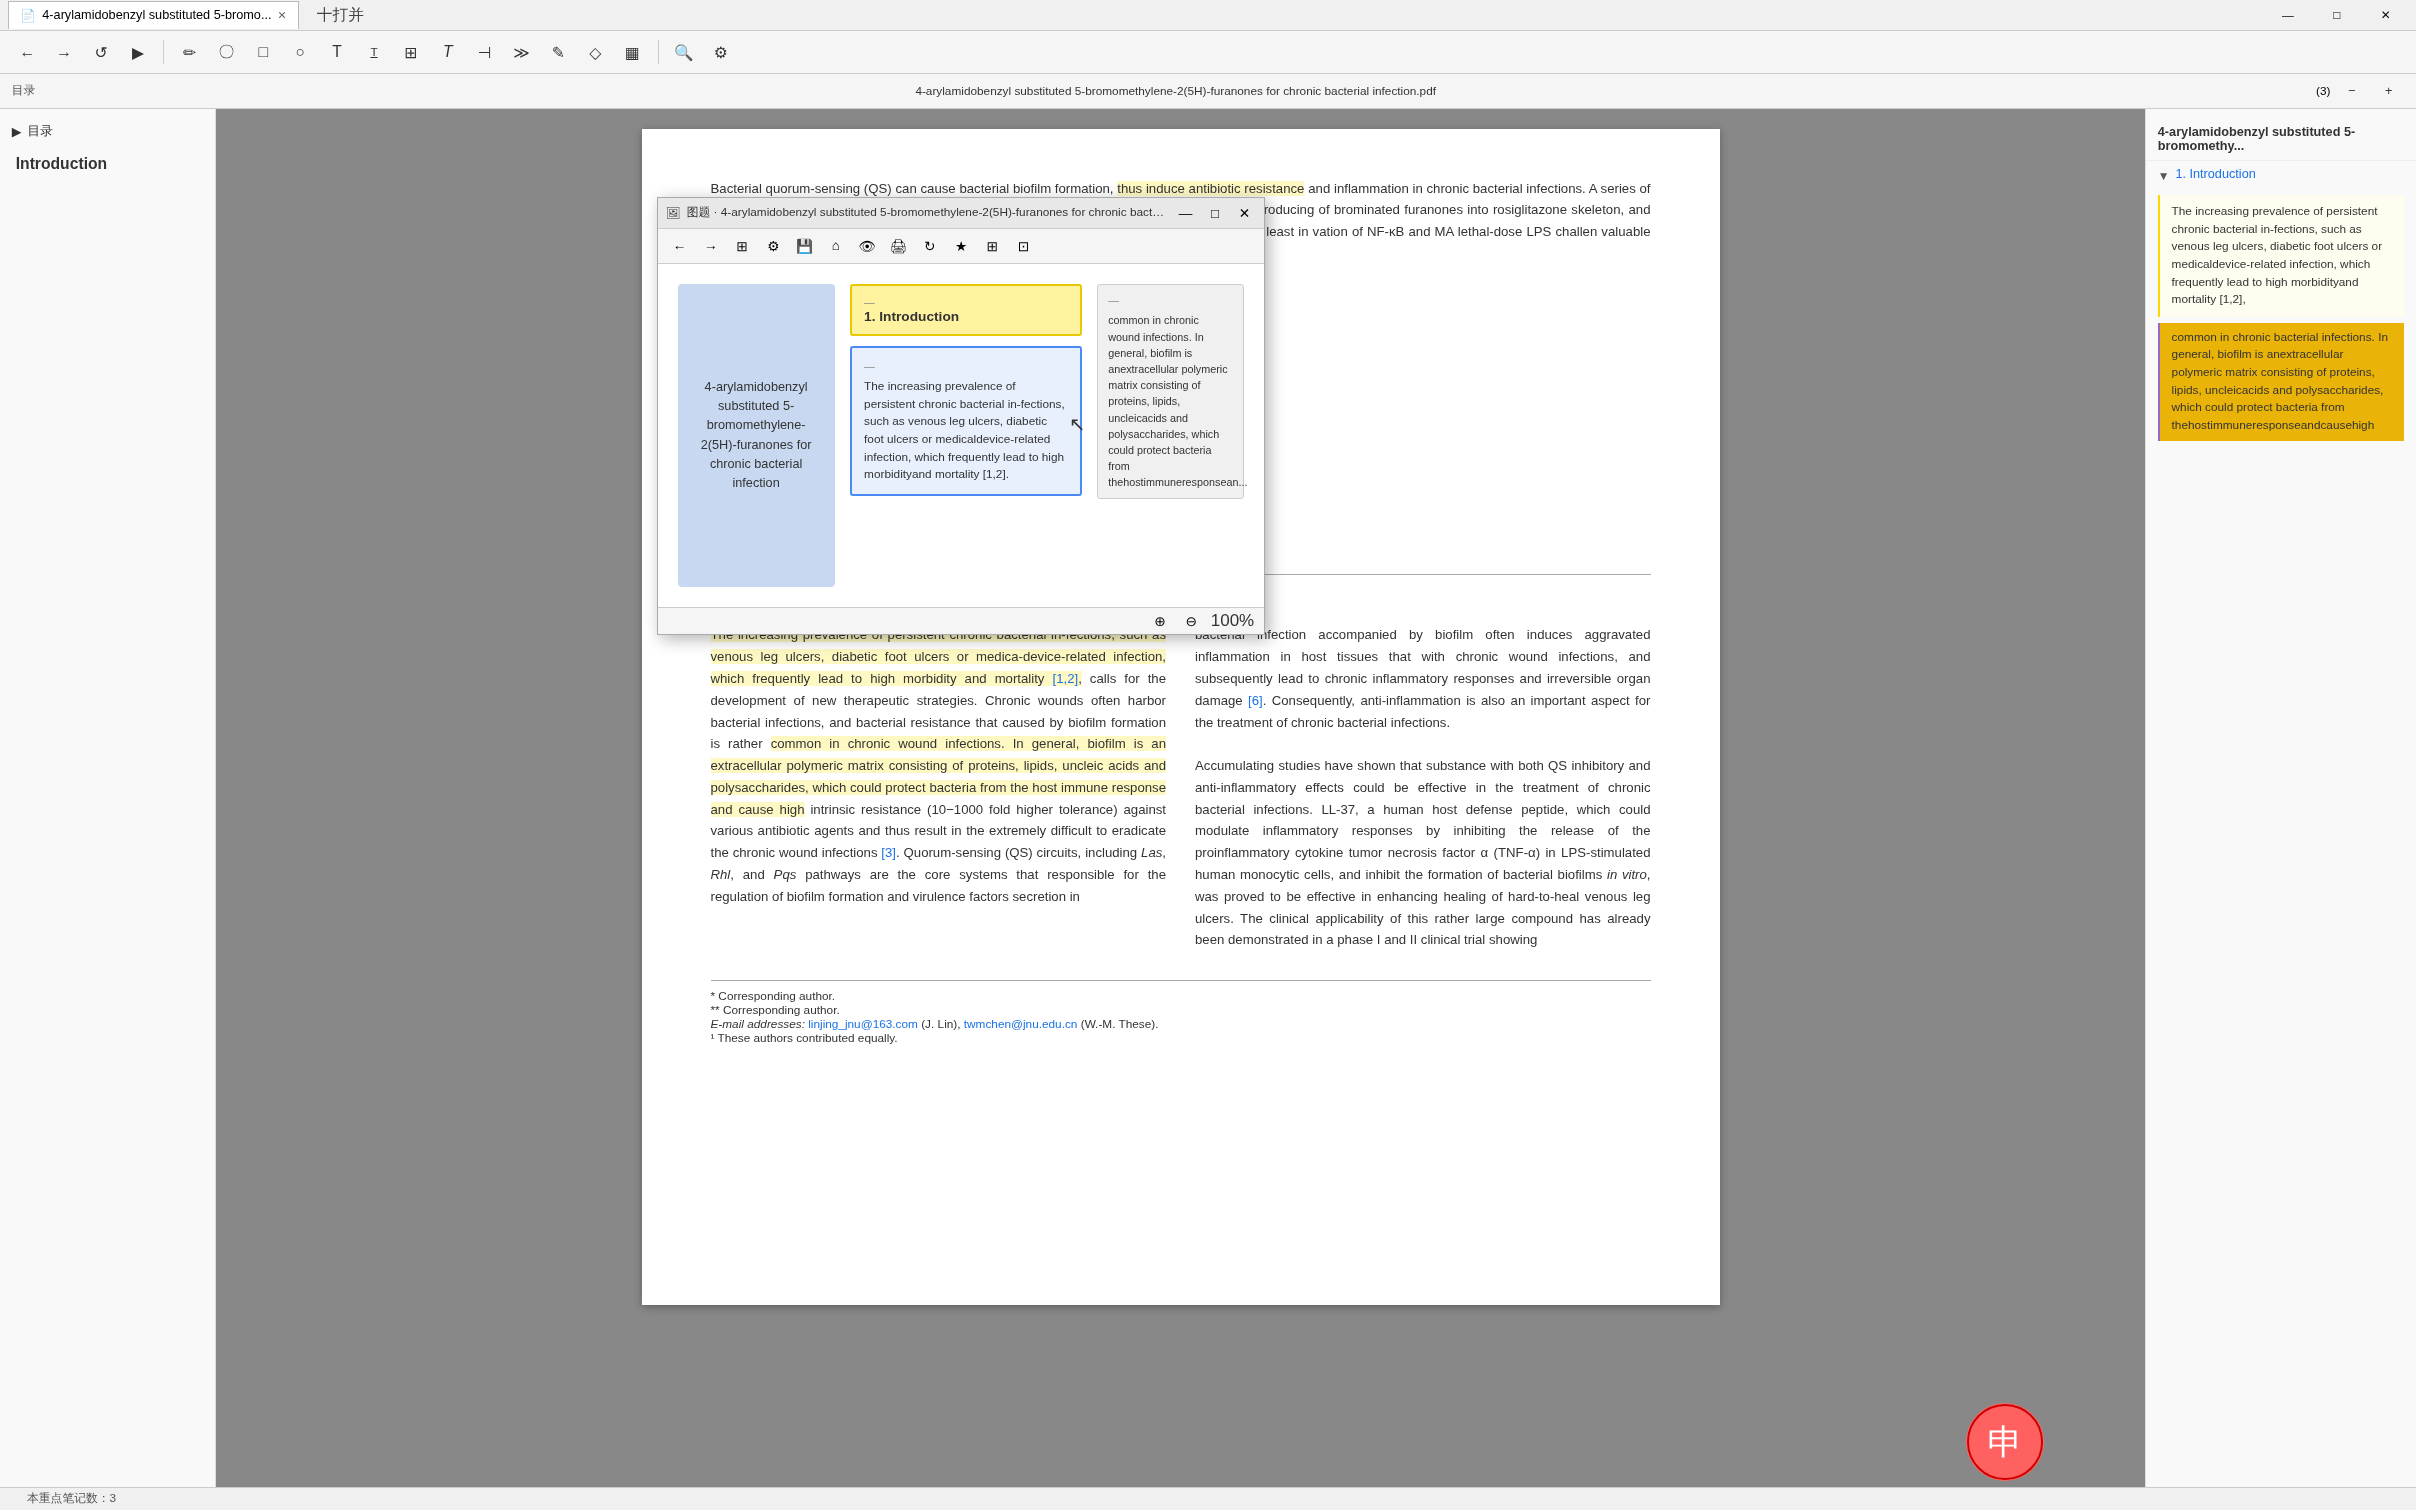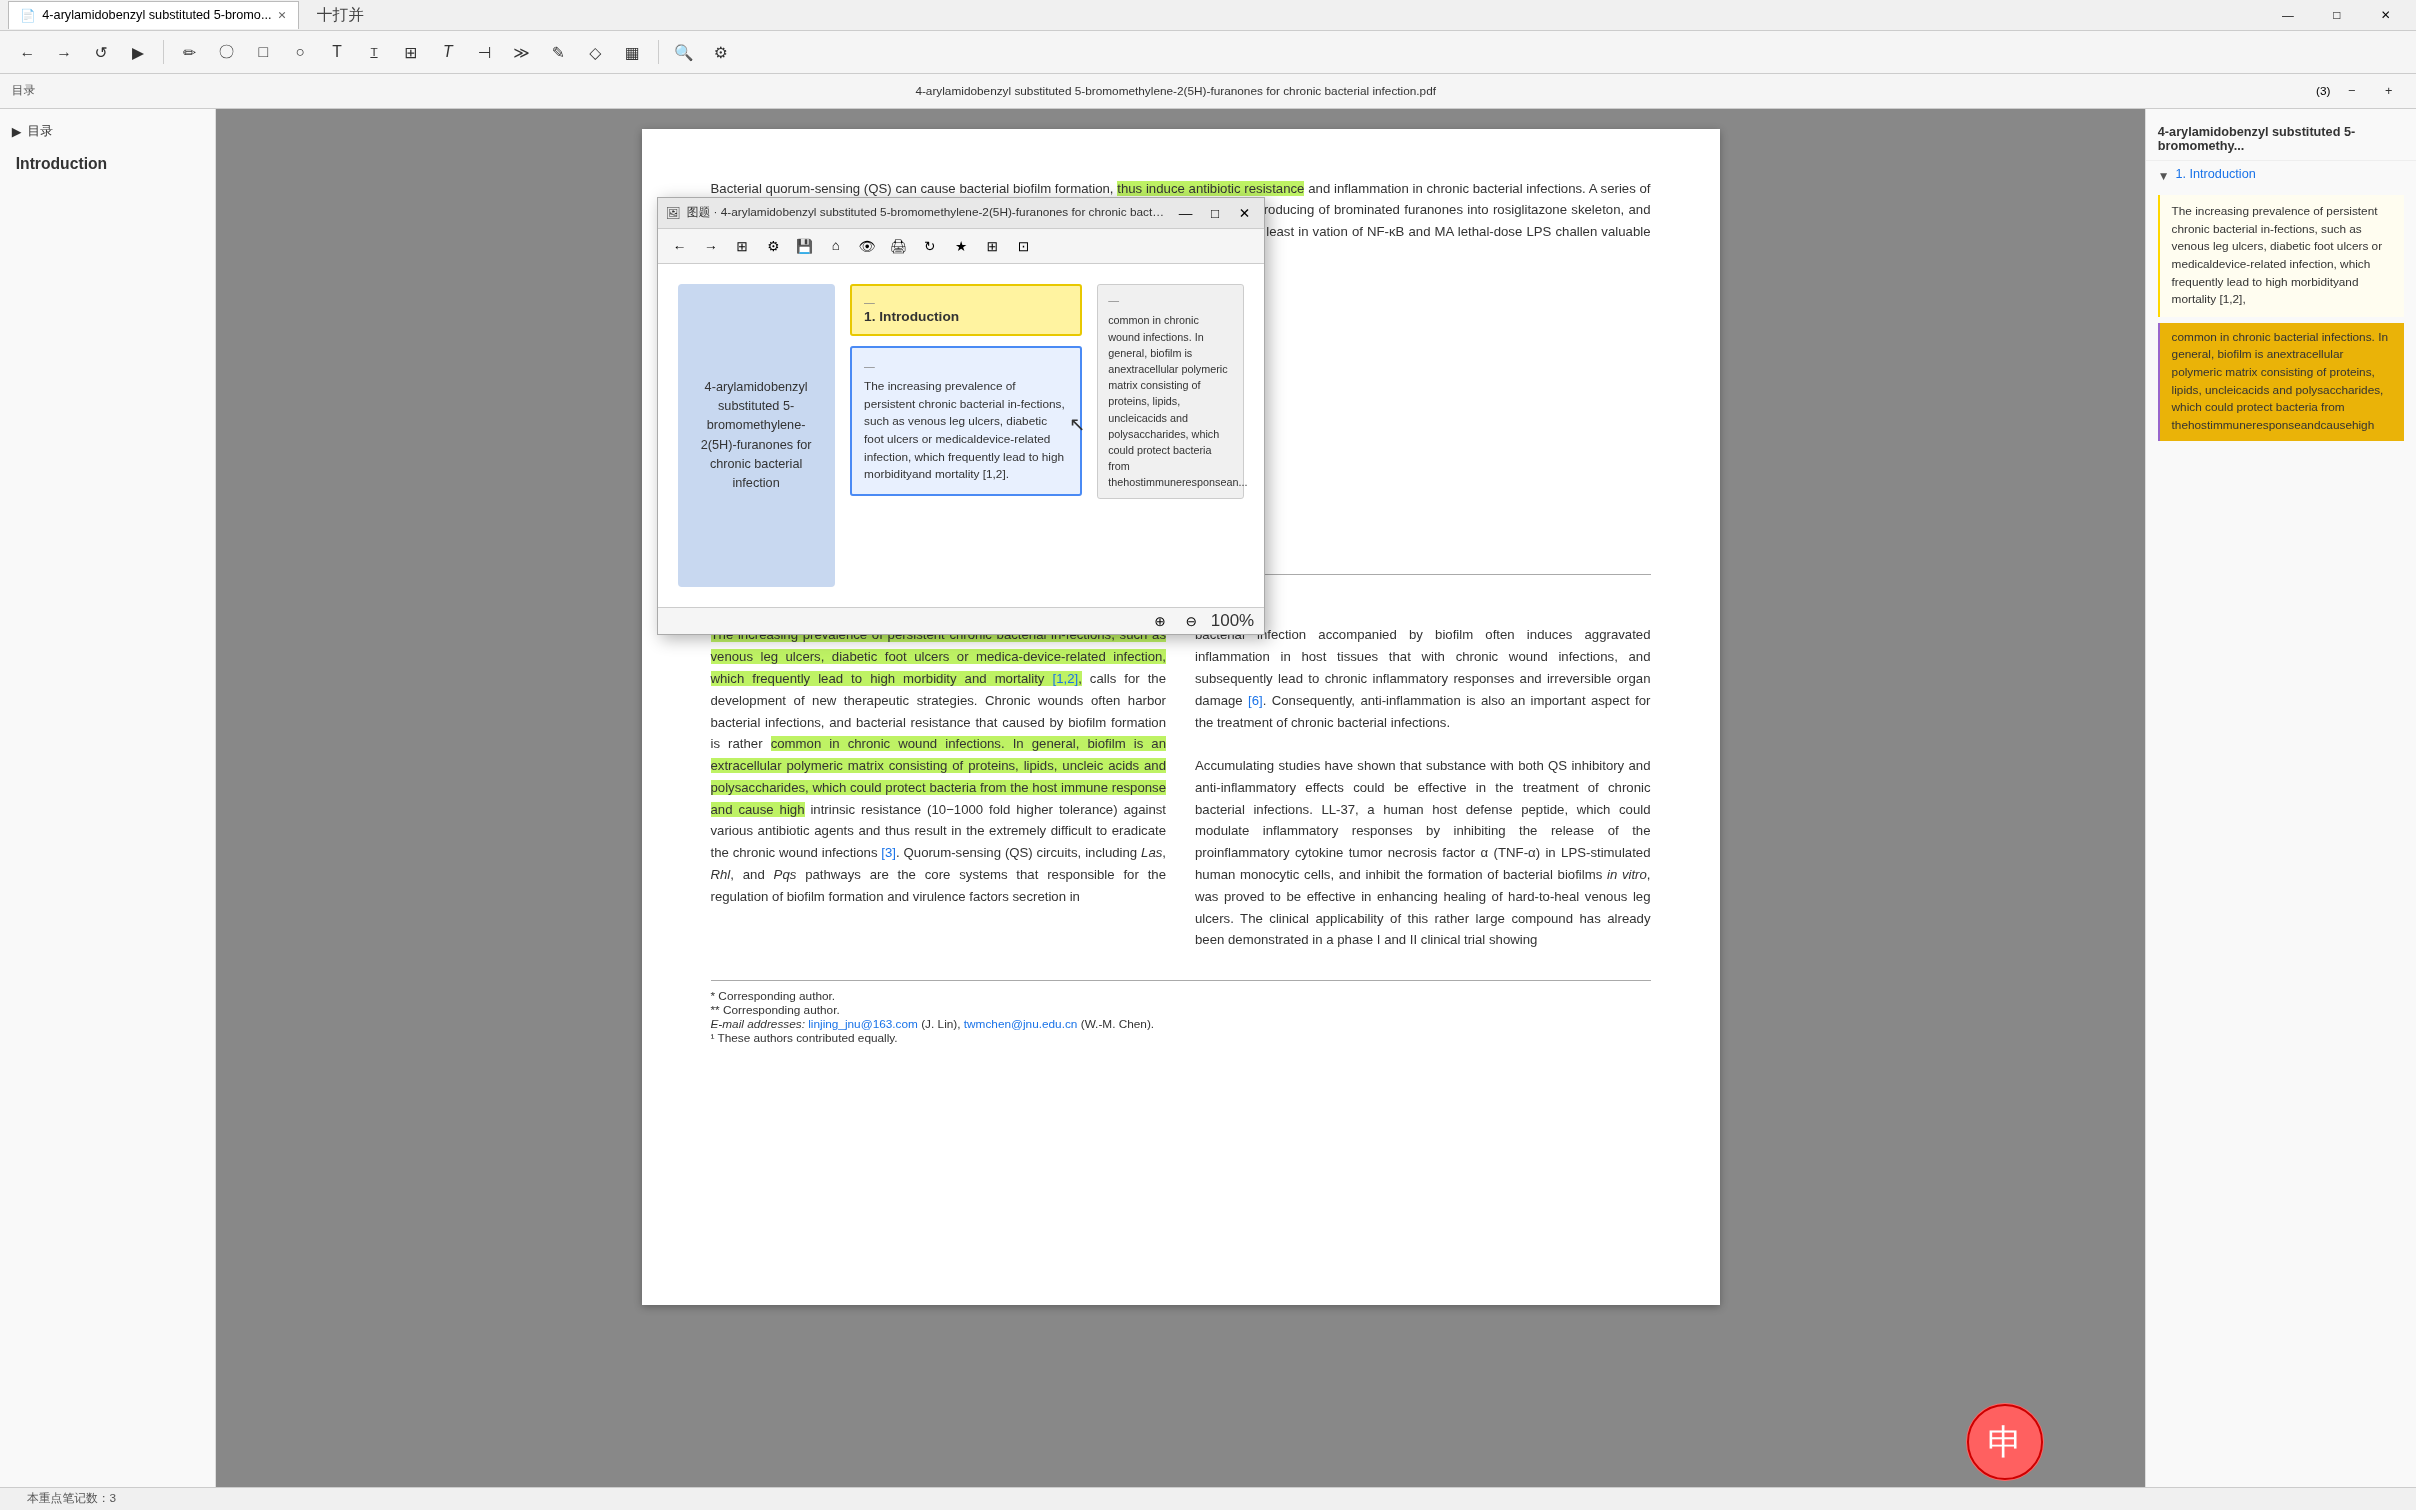--- a/index.html
+++ b/index.html
@@ -199,21 +199,21 @@
       color: #0000cc;
       margin: 19.6px 0 11.8px 0;
     }
     .body-text {
       font-size: 13.2px;
       color: #333;
       line-height: 1.65;
       text-align: justify;
     }
     .highlight-yellow {
-      background: #bef264;
+      background: #fef9c3;
     }
     .link-blue {
       color: #1a73e8;
     }
     .abstract-text {
       font-size: 13.2px;
       color: #333;
       line-height: 1.65;
       text-align: justify;
       margin-bottom: 9.8px;
@@ -566,21 +566,21 @@
       </div>
 
       <div class="footnote">
         <div>* Corresponding author.</div>
         <div>** Corresponding author.</div>
         <div>
           <em>E-mail addresses:</em>
           <span class="link-blue">linjing_jnu@163.com</span>
           <span> (J. Lin), </span>
           <span class="link-blue">twmchen@jnu.edu.cn</span>
-          <span> (W.-M. Chen).</span>
+          <span> (W.-M. These).</span>
         </div>
         <div>¹ These authors contributed equally.</div>
       </div>
 
     </div>
 
     <div class="popup-window">
       <div class="popup-titlebar">
         <span>🖼</span>
         <span class="popup-title-text">图题 · 4-arylamidobenzyl substituted 5-bromomethylene-2(5H)-furanones for chronic bacterial infection</span>

